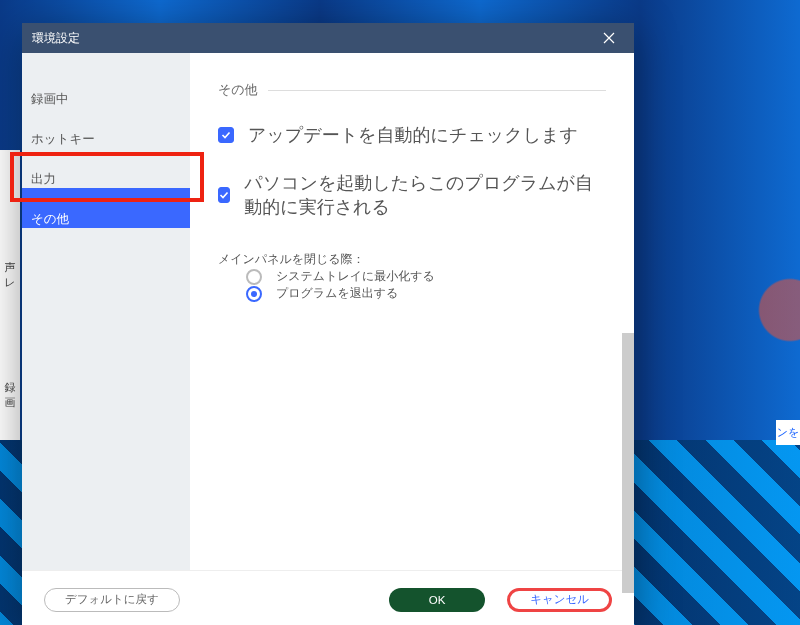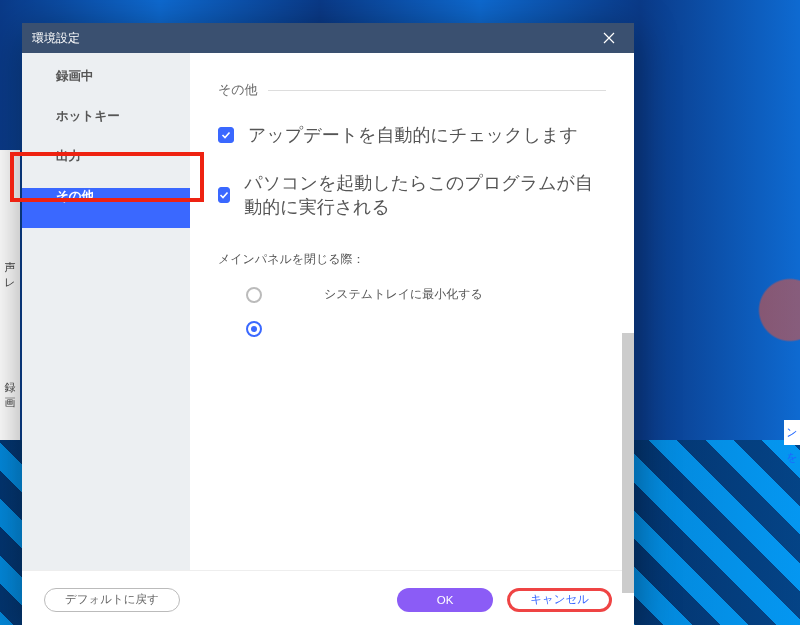--- a/index.html
+++ b/index.html
@@ -7,55 +7,55 @@
   .bg {
     position: absolute; inset: 0;
     background:
       radial-gradient(circle at 790px 310px, rgba(255,80,40,.5) 0 30px, transparent 32px),
       linear-gradient(90deg,#0a3a88,#0e6ad1 20%,#0a3a88 40%,#0e6ad1 60%,#0a3a88 80%,#0e6ad1);
   }
   .bg::before{content:"";position:absolute;left:0;top:440px;right:0;height:200px;
     background:repeating-linear-gradient(45deg,#0af 0 20px,#036 20px 40px);opacity:.7;}
   .left-strip{position:absolute;left:0;top:150px;width:20px;height:290px;background:#fff;color:#444;font-size:11px;padding-top:20px;text-align:center;}
   .left-strip span{display:block;margin-top:90px;}
-  .right-strip{position:absolute;right:0;top:420px;width:16px;height:25px;background:#fff;color:#1e66ff;font-size:11px;text-align:center;line-height:25px;}
+  .right-strip{position:absolute;right:0;top:420px;width:24px;height:25px;background:#fff;color:#1e66ff;font-size:11px;text-align:center;line-height:25px;}
   .dialog {
     position: absolute; left: 22px; top: 23px; width: 612px; height: 605px;
     background: #fff; box-shadow: 0 8px 40px rgba(0,0,0,.4);
     display: flex; flex-direction: column;
   }
   .titlebar {
     height: 30px; background: #3a5070; color: #fff; display: flex; align-items: center;
     padding: 0 10px; font-size: 12px;
   }
   .titlebar .spacer { flex: 1; }
   .close-btn { width: 30px; height: 30px; display:flex;align-items:center;justify-content:center;cursor:pointer;}
   .close-btn svg { stroke:#fff; }
   .body { flex:1; display:flex; min-height:0; }
   .sidebar { width:168px; background:#eceff2; padding-top:15px; }
-  .nav-item { height:40px; display:flex; align-items:flex-start; padding-left:34px; font-size:12.5px; color:#555; cursor:pointer;font-weight:bold;}
+  .nav-item { height:40px; display:flex; align-items:flex-end; padding-left:9px; font-size:12.5px; color:#555; cursor:pointer;}
   .nav-item.active { background:#3a68ff; color:#fff; }
   .highlight-box { position:absolute; left:10px; top:152px; width:194px; height:50px; border:4px solid #e21; pointer-events:none; }
   .main { flex:1; padding:28px 28px 10px 28px; position:relative; background:#fff;}
   .section-title { font-size:13px; color:#666; display:flex; align-items:center; gap:10px; }
   .section-title .line{flex:1;height:1px;background:#ddd;}
   .opt-row { display:flex; align-items:center; margin-top:24px; font-size:18px; color:#555;}
   .chk { width:16px;height:16px;border-radius:3px;border:1px solid #3a68ff;background:#3a68ff;margin-right:14px;display:flex;align-items:center;justify-content:center;cursor:pointer;}
   .chk svg{stroke:#fff;}
   .subhead{font-size:12px;color:#555;margin-top:32px;}
-  .radio-row{display:flex;align-items:center;margin-top:18px;margin-left:28px;font-size:12px;color:#555;gap:48px;}
+  .radio-row{display:flex;align-items:center;margin-left:28px;font-size:12px;color:#555;}
   .radio{width:16px;height:16px;border-radius:50%;border:2px solid #bbb;margin-right:14px;cursor:pointer;position:relative;}
   .radio.checked{border-color:#3a68ff;}
   .radio.checked::after{content:"";position:absolute;inset:3px;border-radius:50%;background:#3a68ff;}
   .scroll-ind{position:absolute;right:0;top:280px;width:12px;height:260px;background:#ccc;}
   .footer{height:58px;display:flex;align-items:center;padding:0 22px;border-top:1px solid #eee;}
   .pill{height:24px;border-radius:12px;font-size:11.5px;display:inline-flex;align-items:center;justify-content:center;cursor:pointer;padding:0 20px;}
   .pill.def{border:1px solid #bbb;color:#666;background:#fff;}
   .footer .spacer{flex:1;}
-  .pill.ok{background:#8b5cf6;color:#fff;min-width:96px;margin-right:14px;}
+  .pill.ok{background:#14532d;color:#fff;min-width:96px;margin-right:22px;}
   .pill.cancel{border:3px solid #ef4444;color:#3a68ff;background:#fff;min-width:96px;}
 </style>
 </head>
 <body>
 
 <div class="bg"></div>
 <div class="left-strip">
   <span>声レ</span>
   <span>録画</span>
 </div>
@@ -113,20 +113,21 @@
       </div>
 
       <div class="subhead">メインパネルを閉じる際：</div>
 
       <div class="radio-row">
         <div class="radio"></div>
         <span>システムトレイに最小化する</span>
       </div>
       <div class="radio-row">
         <div class="radio checked"></div>
+        <span>プログラムを退出する</span>
       </div>
 
       <div class="scroll-ind"></div>
     </div>
   </div>
 
   <div class="footer">
     <div class="pill def">
         <span>デフォルトに戻す</span>
       </div>

